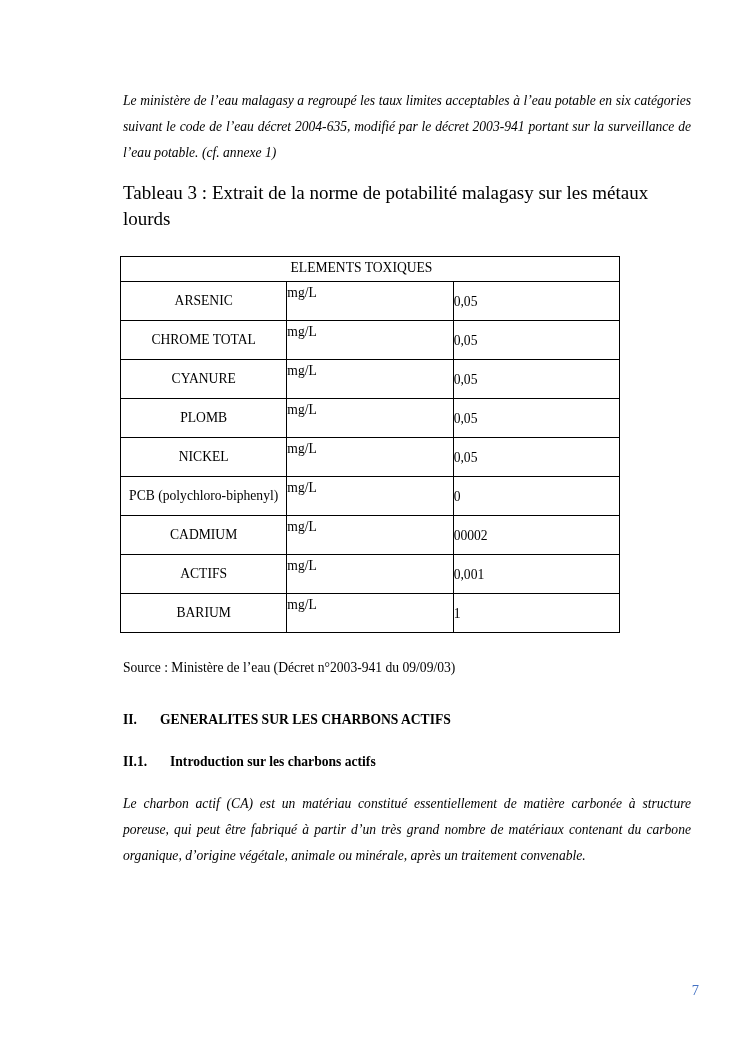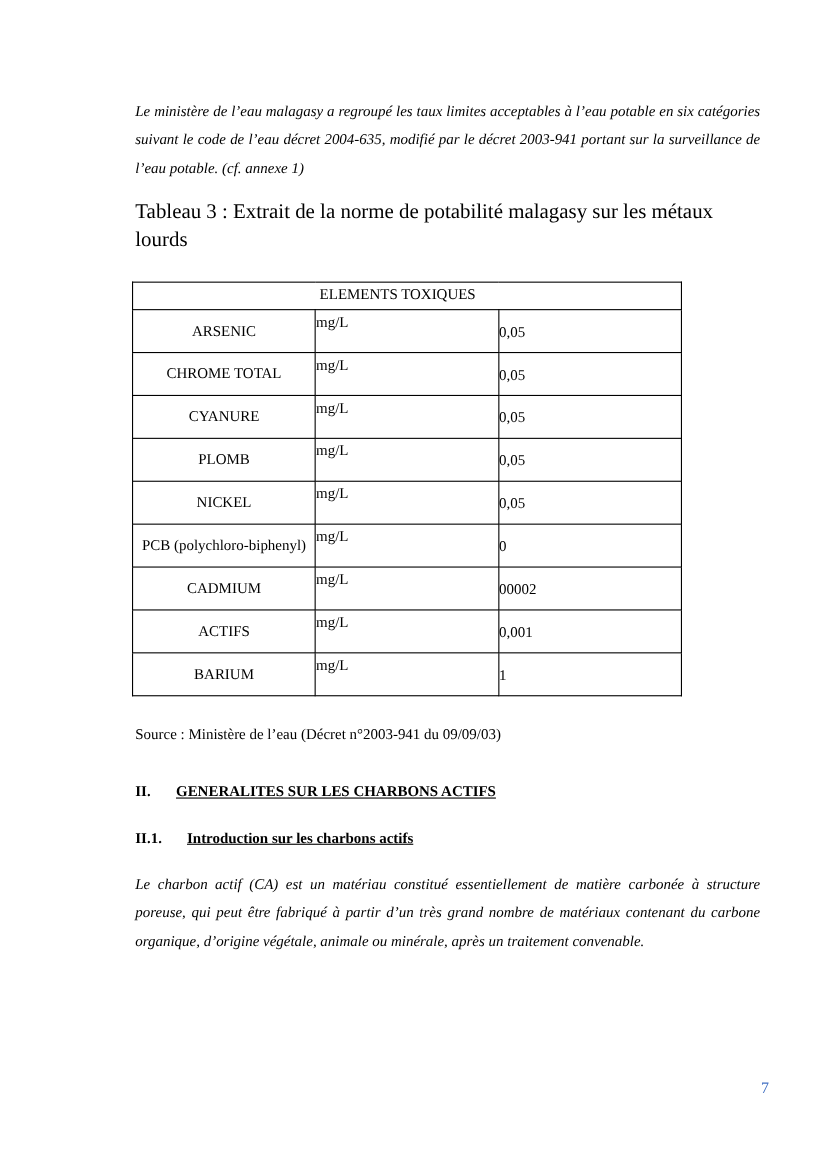--- a/index.html
+++ b/index.html
@@ -70,21 +70,21 @@
     margin-bottom: 26px;
   }
   .heading {
     font-size: 13.6px;
     font-weight: bold;
     line-height: 26px;
     margin-bottom: 16px;
   }
   .h-num-main { display: inline-block; min-width: 37px; }
   .h-num-sub  { display: inline-block; min-width: 47px; }
-  .u { text-decoration: underline; }
+  .u { }
   .page-number {
     position: absolute;
     right: 46px;
     top: 982px;
     font-size: 14.5px;
     color: #4472c4; 
   }
 </style>
 </head>
 <body>

